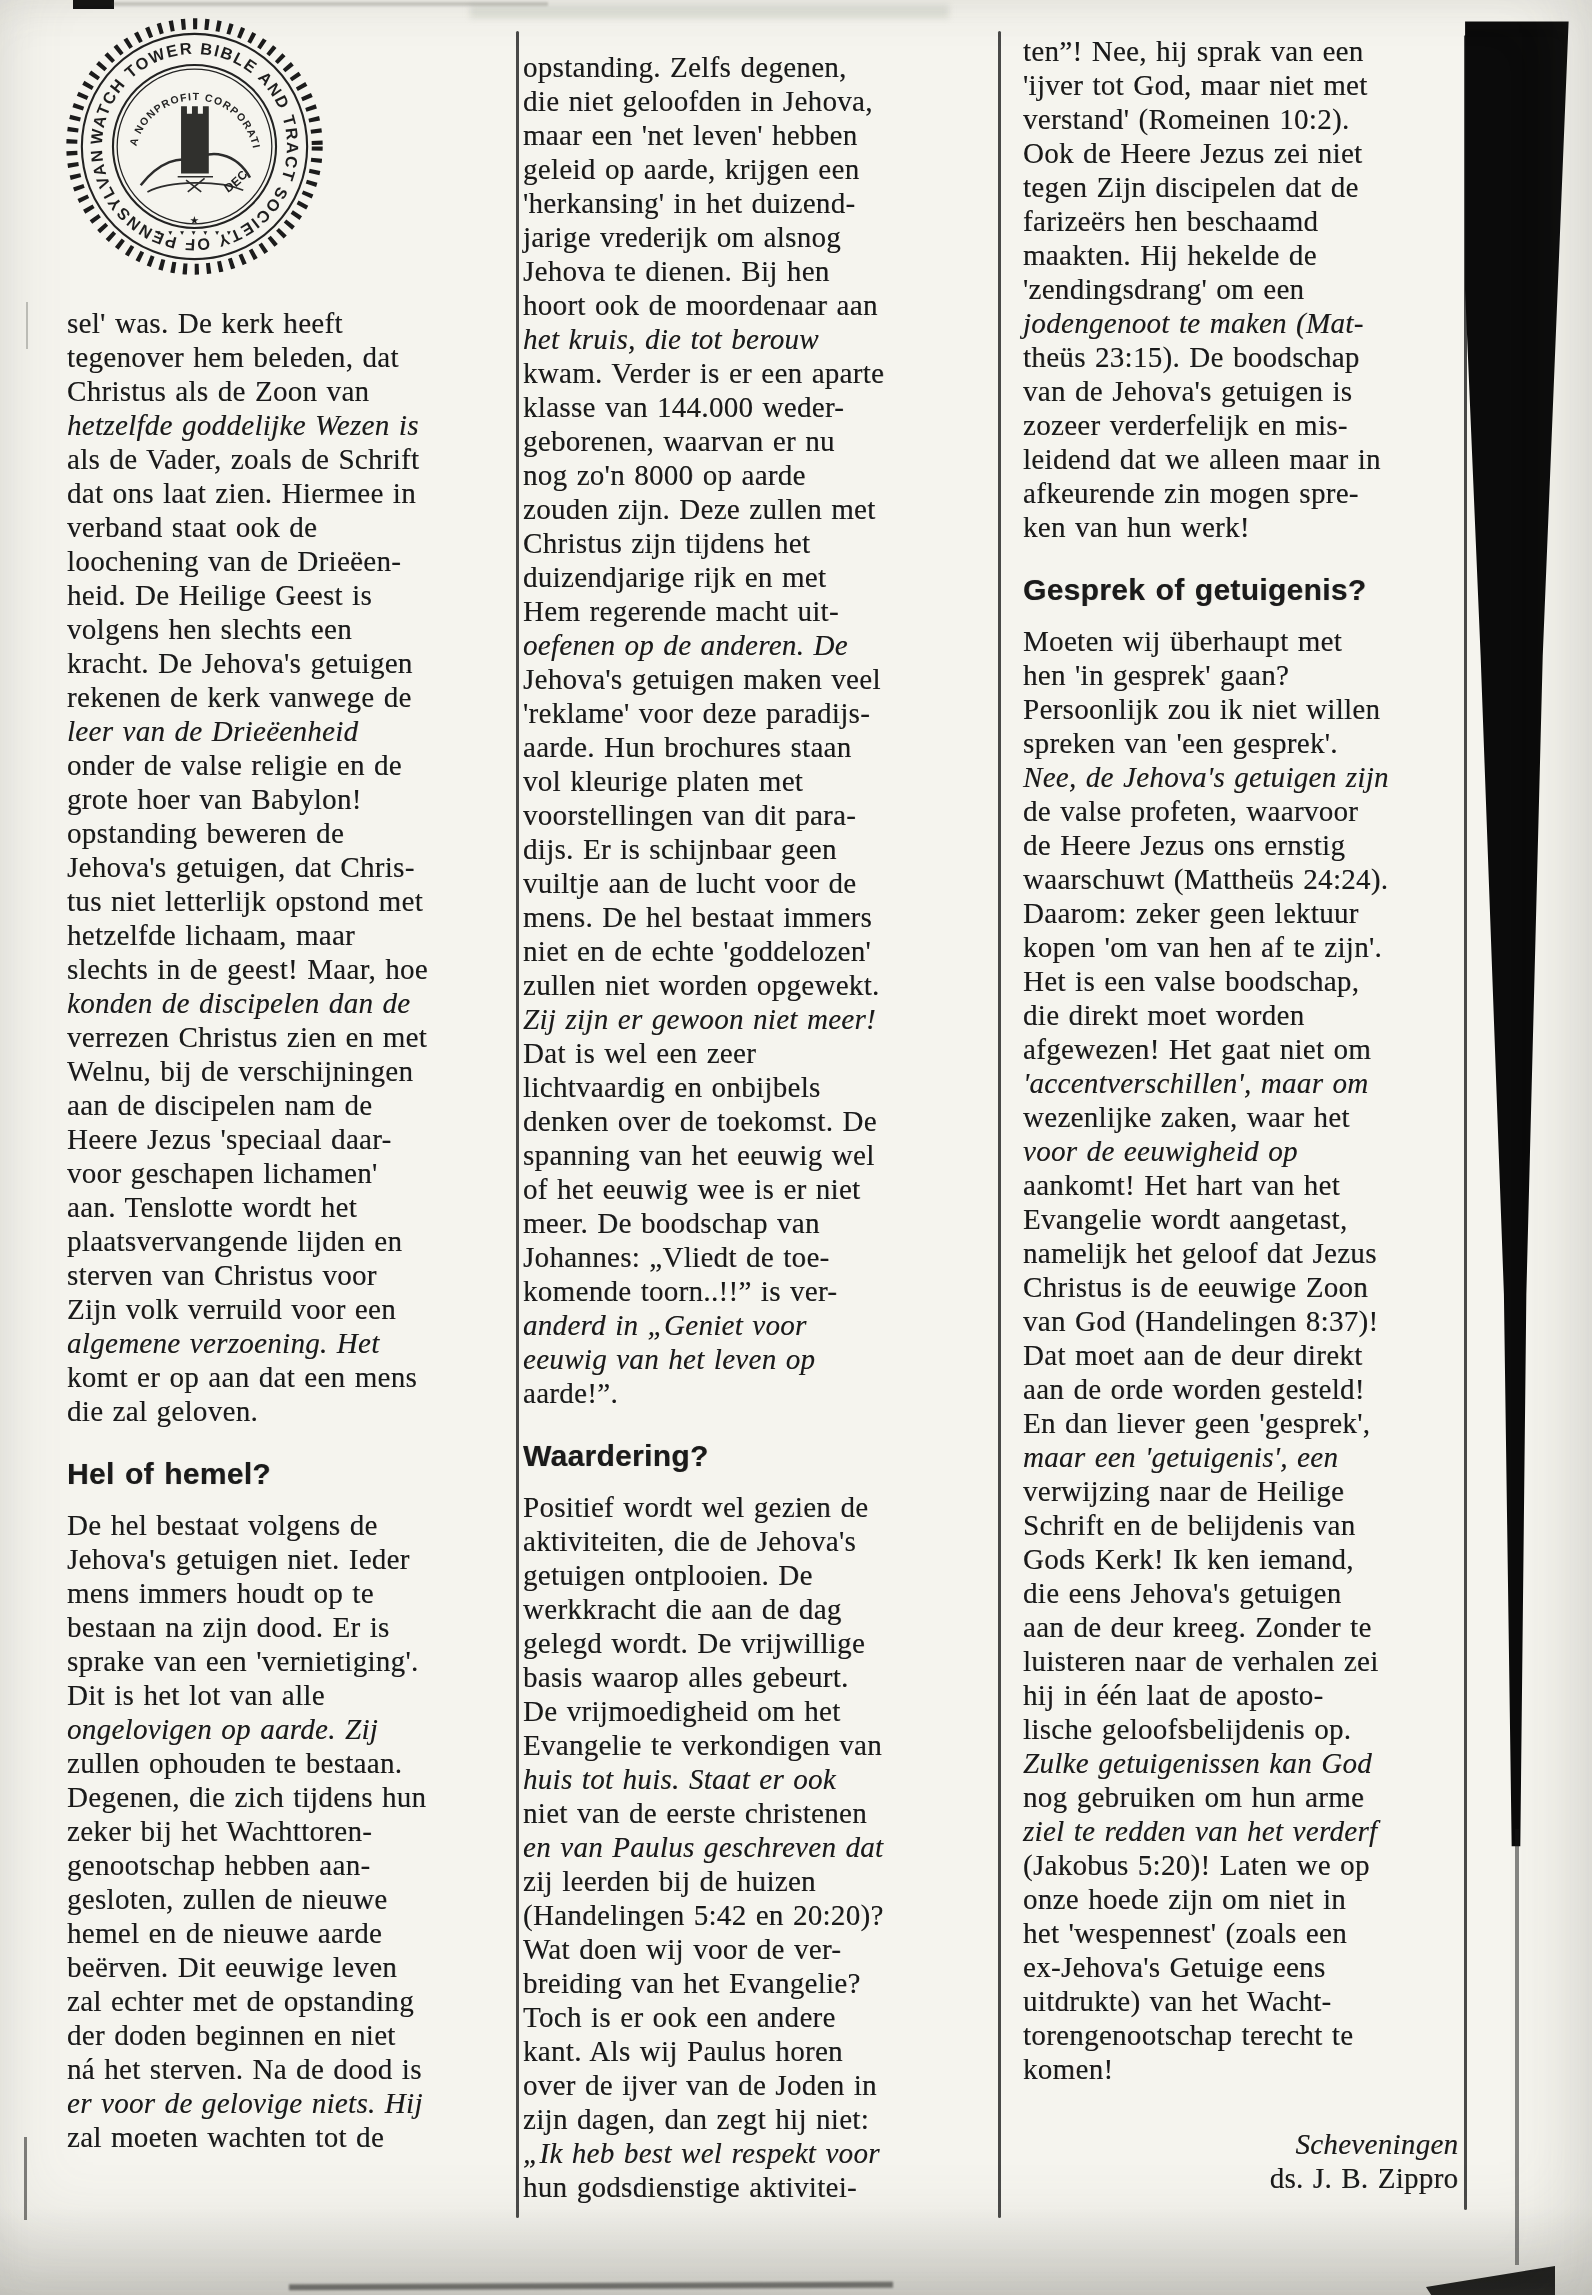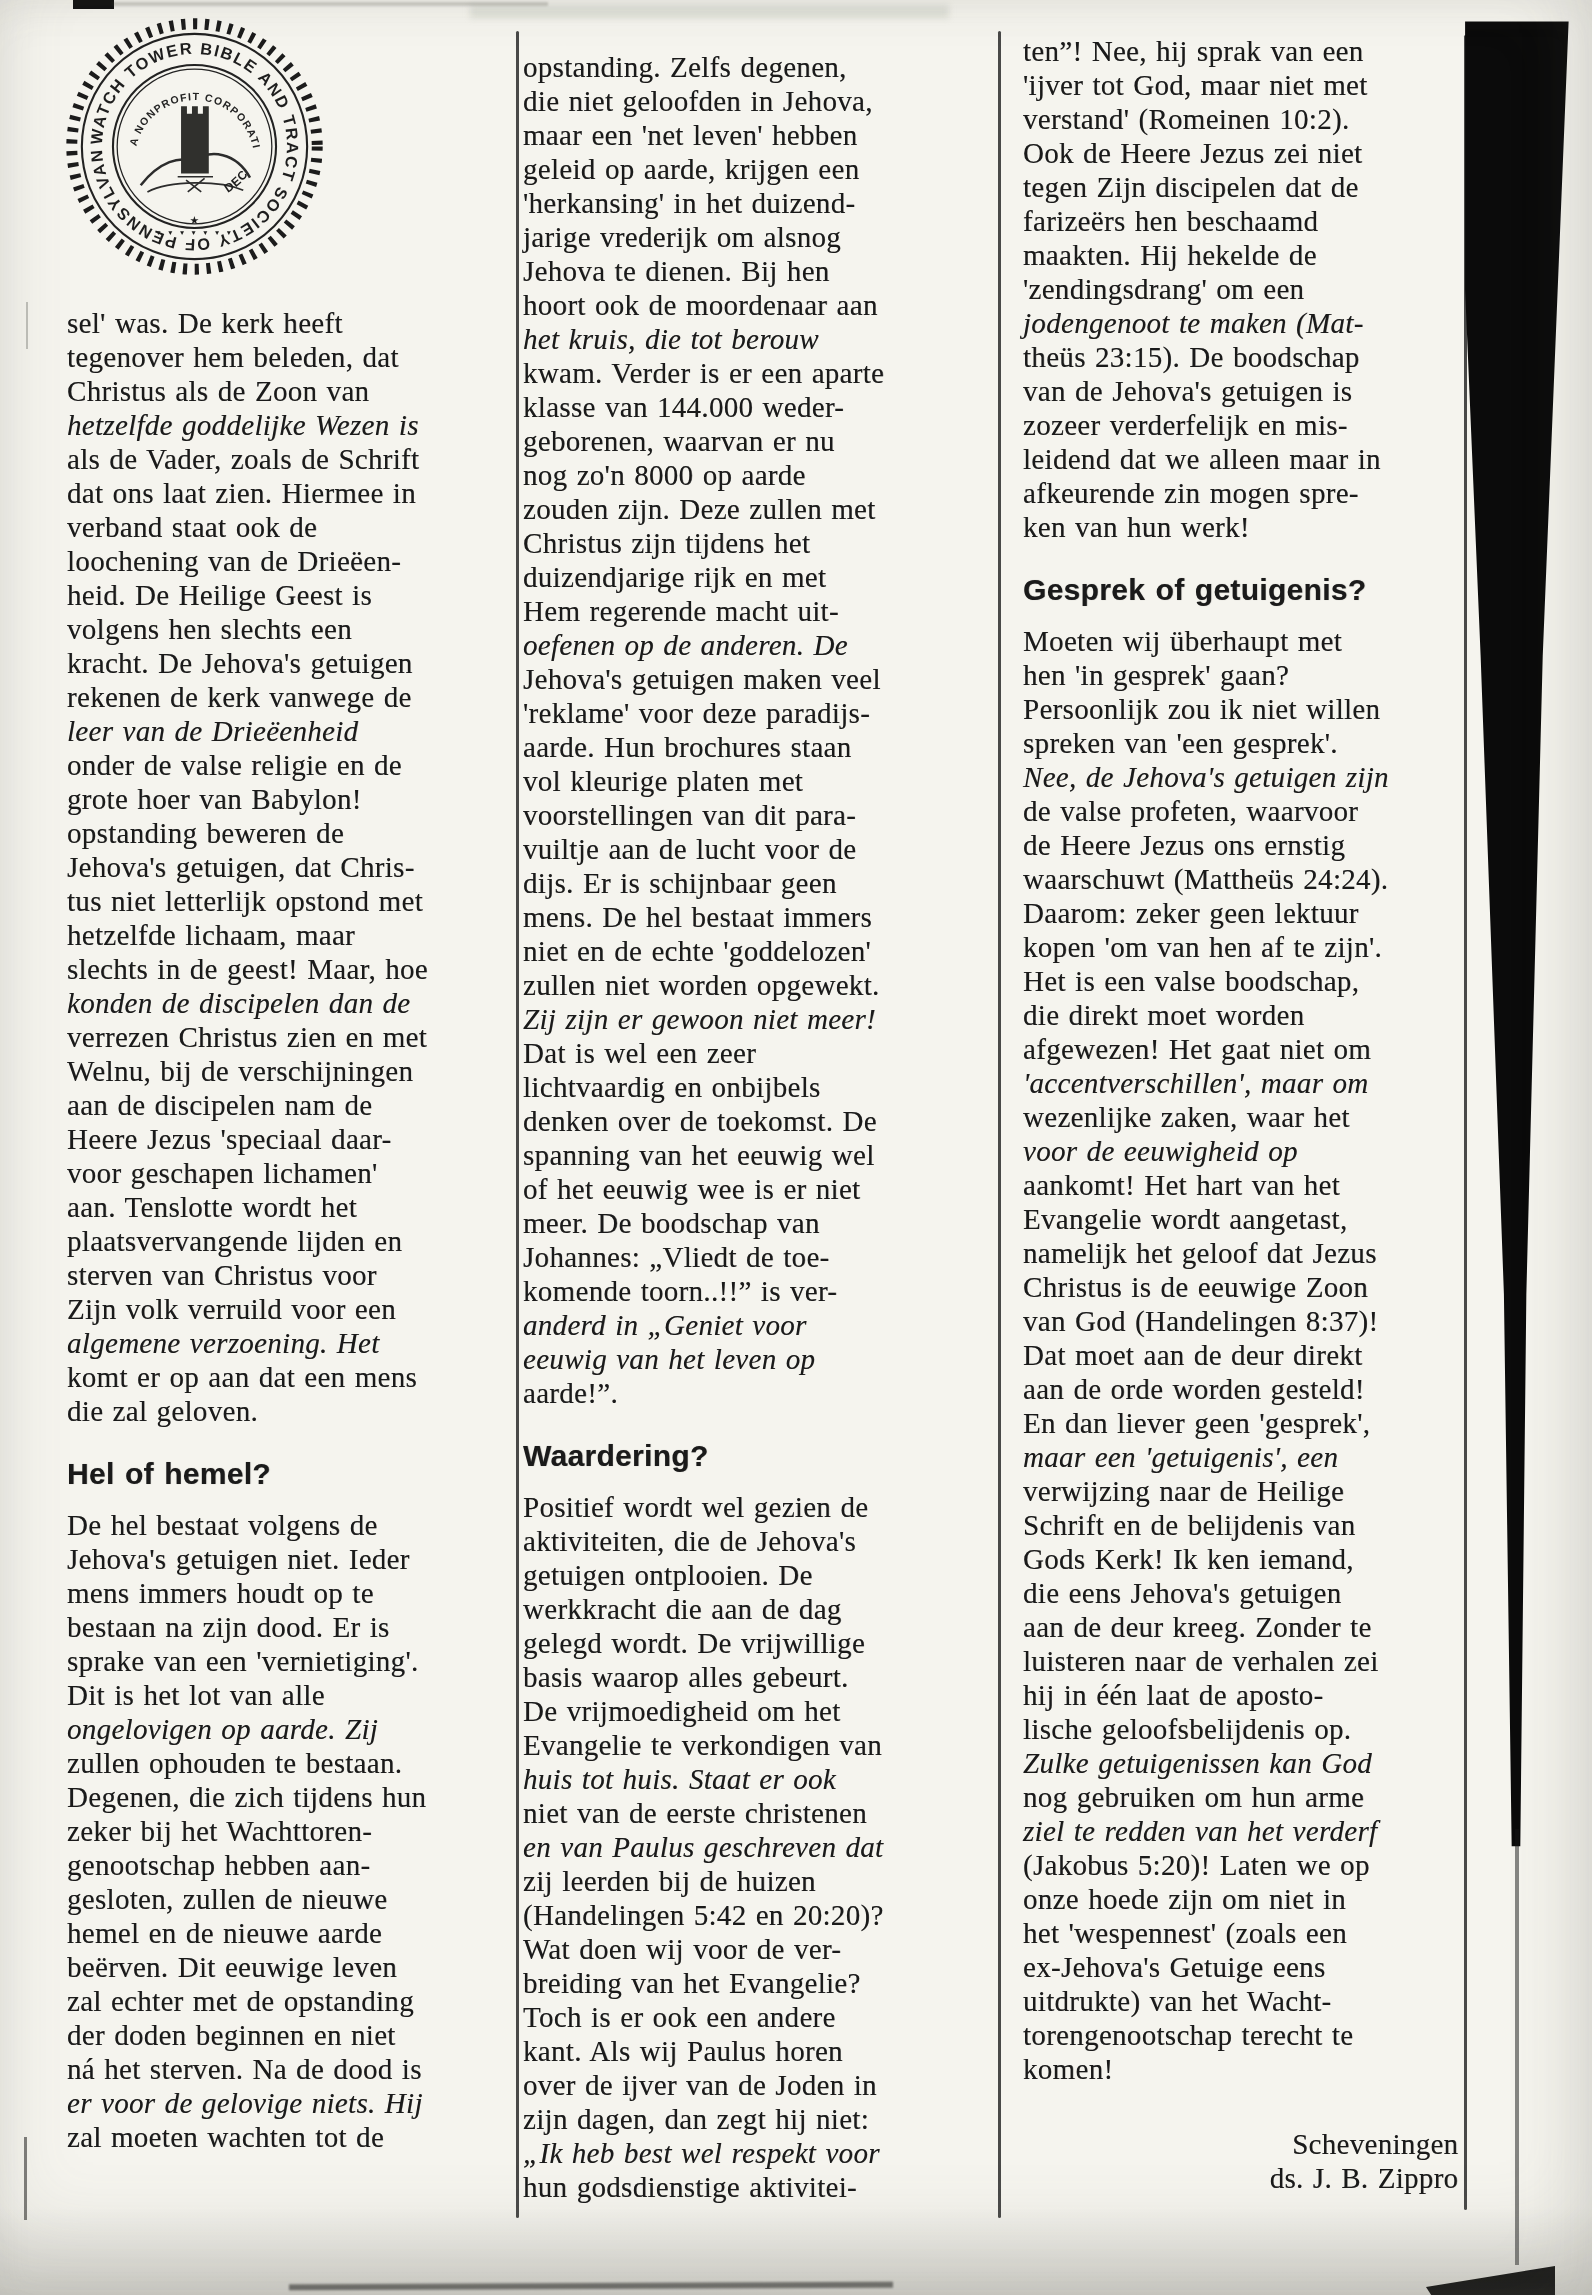--- a/index.html
+++ b/index.html
@@ -19,21 +19,21 @@
   .col .line.it{ font-style:italic; }
   .col h2{
     font-family:"Liberation Sans", sans-serif; font-weight:700;
     font-size:30px; line-height:40px; margin:26px 0 14px 0; letter-spacing:0.3px;
     text-shadow:0.4px 0.4px 0.7px rgba(15,15,15,.5);
   }
   .col1{ left:67px;  top:306px; width:431px; }
   .col2{ left:523px; top:50px;  width:444px; }
   .col3{ left:1023px;top:34px;  width:444px; }
   .signature{ margin-top:41px; text-align:right; padding-right:8.6px; }
-  .signature .place{ }
+  .signature .place{ font-style:italic; }
   .vsep{ position:absolute; width:2.6px; background:rgba(35,35,35,.82); border-radius:1.7px; }
   .sep1{ left:516px;  top:31px; height:2187px; }
   .sep2{ left:998px; top:31px; height:2187px; }
   .sep3{ left:1464px; top:35px; height:2175px; }
   .leftmark{ position:absolute; left:24px; top:2137px; width:2.6px; height:83px; background:rgba(30,30,30,.55); }
   .leftmark2{ position:absolute; left:26px; top:302px; width:1.7px; height:47px; background:rgba(30,30,30,.25); }
   
   .art-topbar{ position:absolute; left:73px; top:0; width:41px; height:8.6px; background:#101010; }
   .art-topline{ position:absolute; left:112px; top:1.7px; width:436px; height:4.3px; background:rgba(60,60,55,.22); filter:blur(0.9px); }
   .art-topsmudge{ position:absolute; left:470px; top:5.2px; width:479px; height:13px; background:rgba(140,150,128,.20); filter:blur(3.5px); }
@@ -157,22 +157,22 @@
         <div class="line">zouden zijn. Deze zullen met</div>
         <div class="line">Christus zijn tijdens het</div>
         <div class="line">duizendjarige rijk en met</div>
         <div class="line">Hem regerende macht uit-</div>
         <div class="line it">oefenen op de anderen. De</div>
         <div class="line">Jehova's getuigen maken veel</div>
         <div class="line">'reklame' voor deze paradijs-</div>
         <div class="line">aarde. Hun brochures staan</div>
         <div class="line">vol kleurige platen met</div>
         <div class="line">voorstellingen van dit para-</div>
+        <div class="line">dijs. Er is schijnbaar geen</div>
         <div class="line">vuiltje aan de lucht voor de</div>
-        <div class="line">dijs. Er is schijnbaar geen</div>
         <div class="line">mens. De hel bestaat immers</div>
         <div class="line">niet en de echte 'goddelozen'</div>
         <div class="line">zullen niet worden opgewekt.</div>
         <div class="line it">Zij zijn er gewoon niet meer!</div>
         <div class="line">Dat is wel een zeer</div>
         <div class="line">lichtvaardig en onbijbels</div>
         <div class="line">denken over de toekomst. De</div>
         <div class="line">spanning van het eeuwig wel</div>
         <div class="line">of het eeuwig wee is er niet</div>
         <div class="line">meer. De boodschap van</div>

